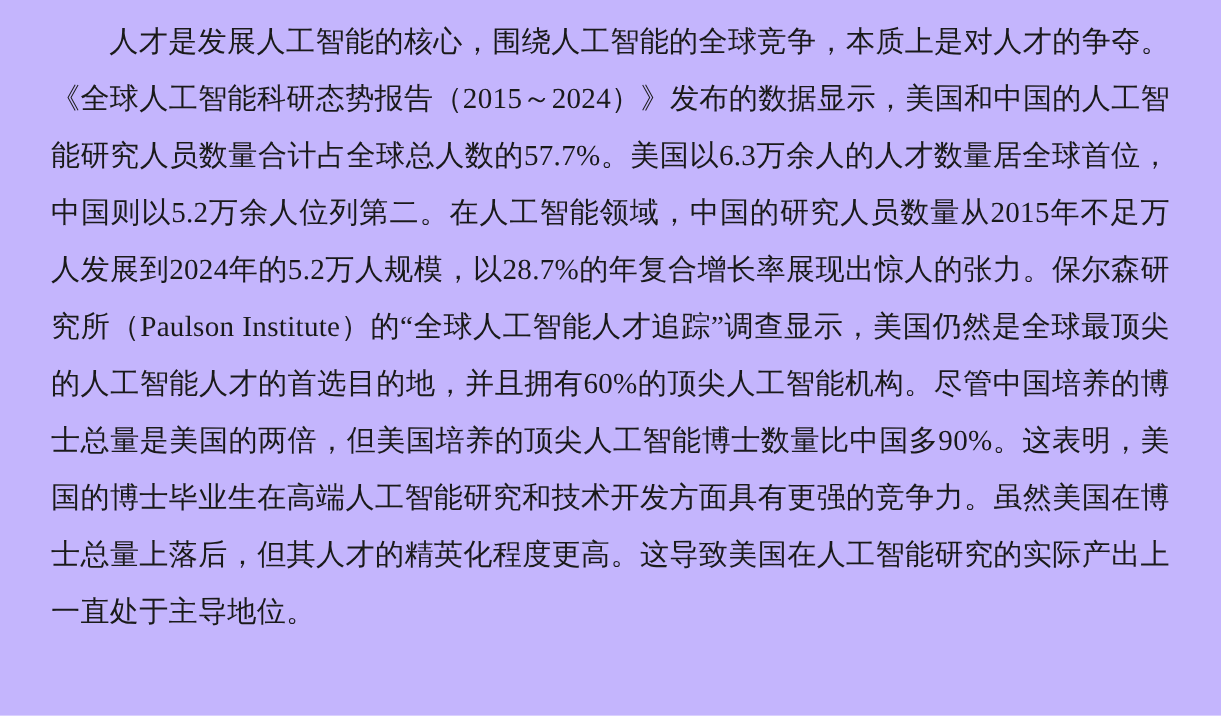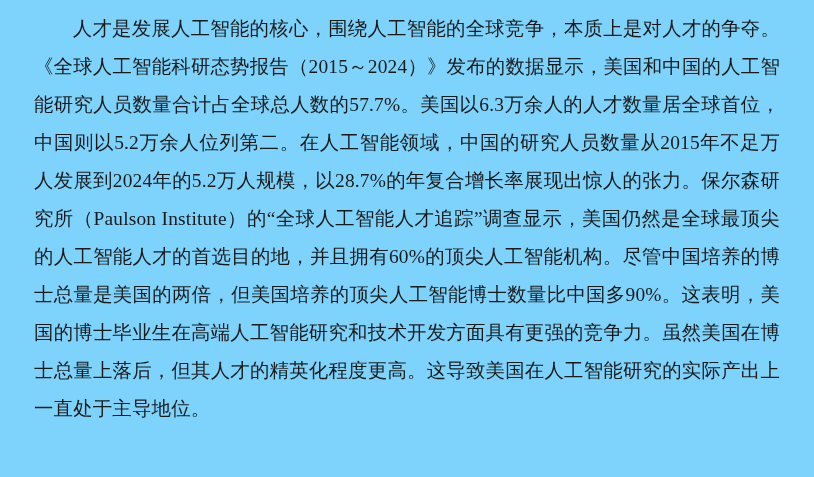--- a/index.html
+++ b/index.html
@@ -11,21 +11,21 @@
     height: 477px;
     background: #ffffff;
     font-family: "Liberation Serif", "DejaVu Serif", serif;
     overflow: hidden;
   }
   .page {
     width: 814px;
     height: 477px;
     box-sizing: border-box;
     padding: 10px 34px 0 34px;
-    background: #7dd3fc;
+    background: #c4b5fd;
   }
   .body-text {
     font-family: "Liberation Serif", "DejaVu Serif", serif;
     font-size: 19.4px;
     line-height: 38px;
     color: #1a1a1a;
     text-align: justify;
     text-justify: inter-ideograph;
     text-indent: 2em;
     letter-spacing: 0.2px;

